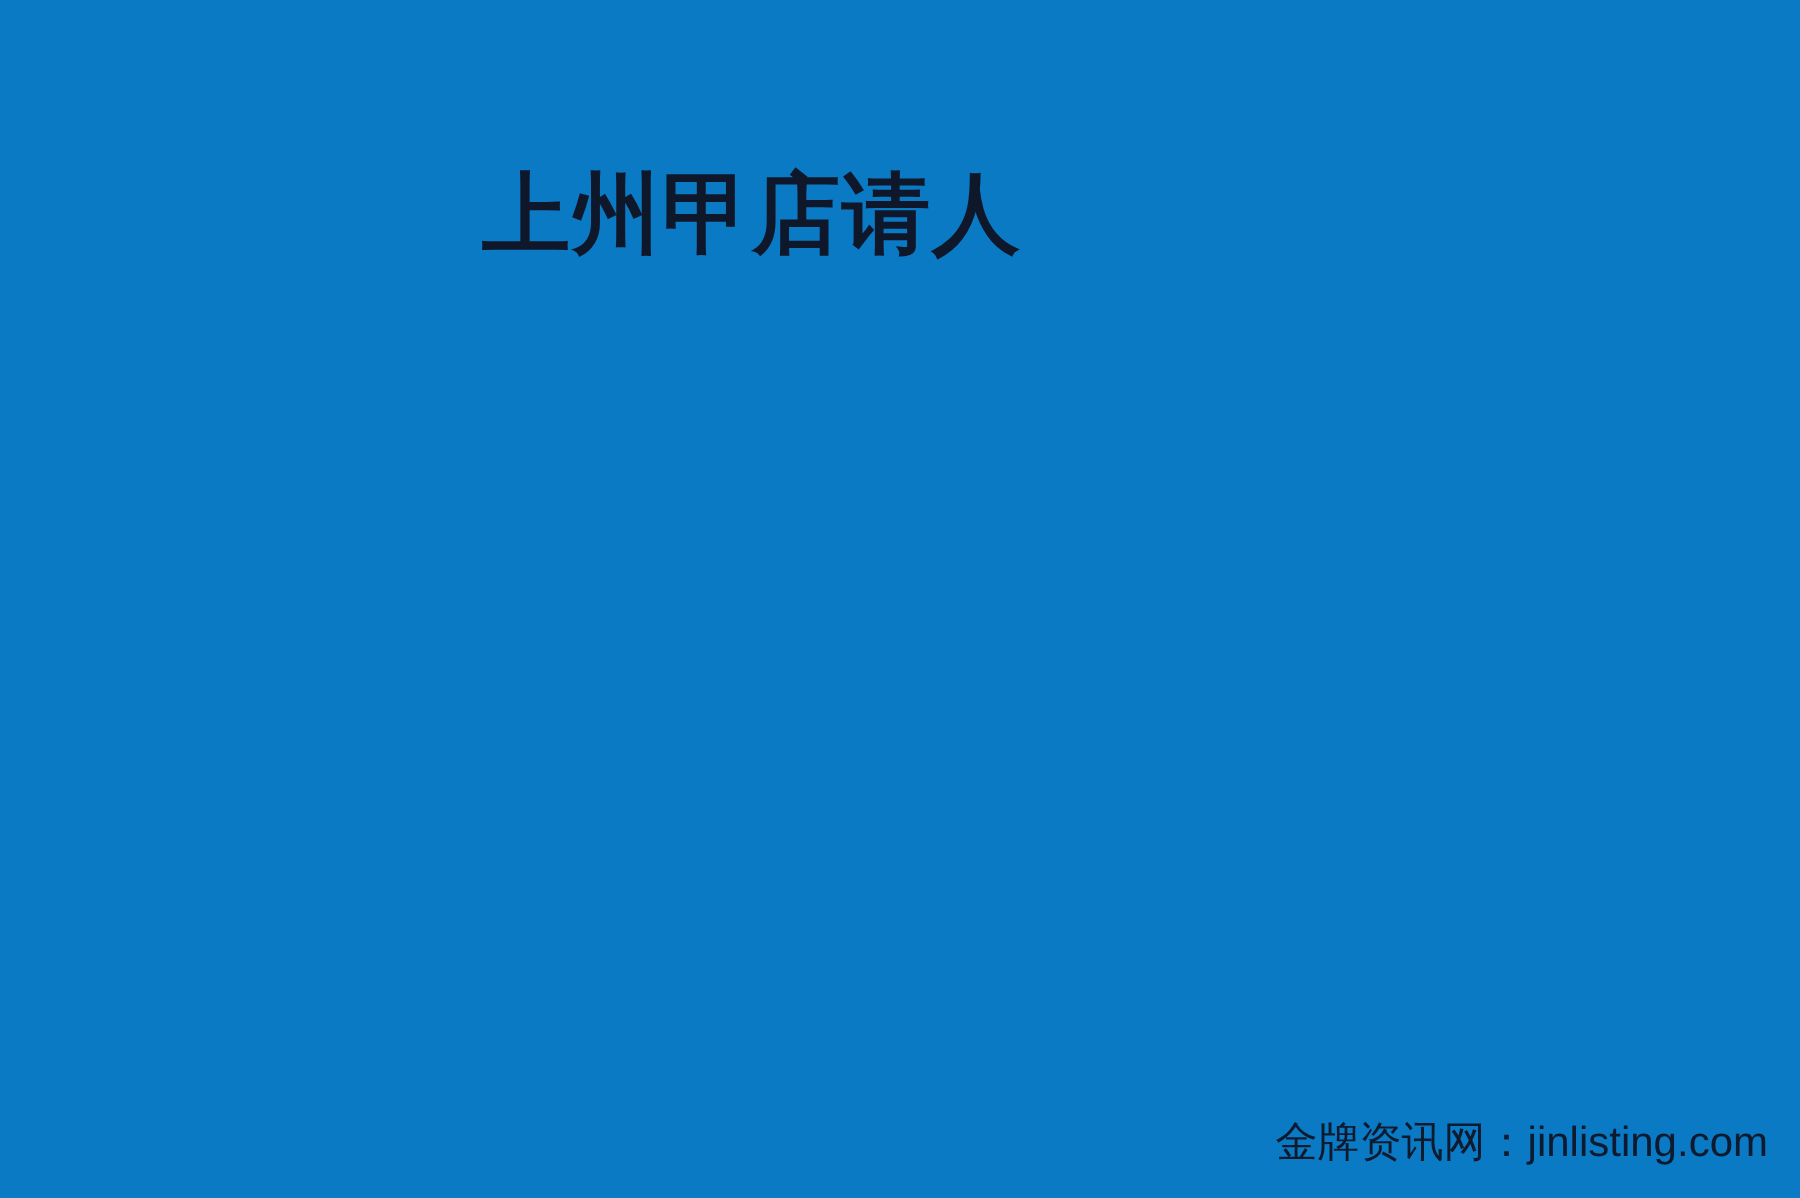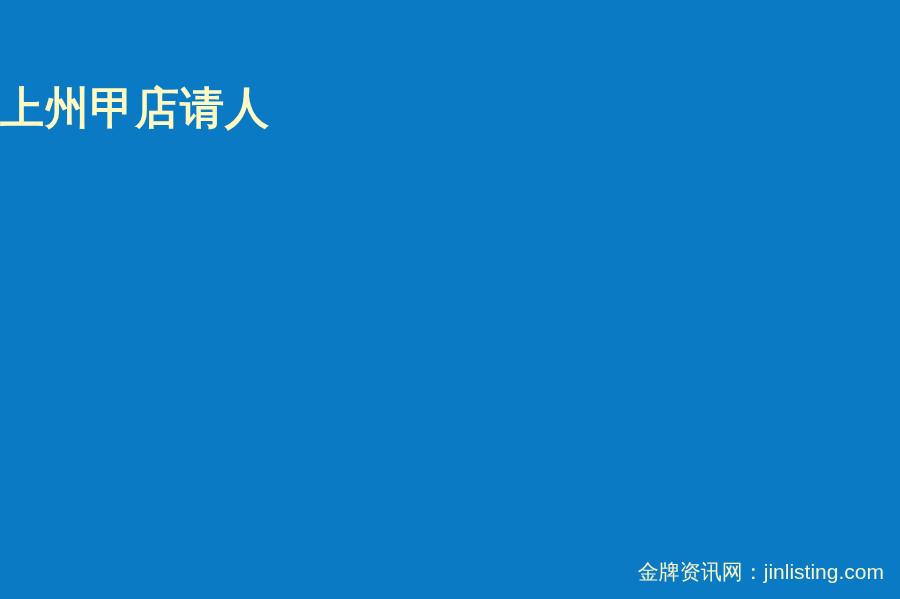--- a/index.html
+++ b/index.html
@@ -17,21 +17,22 @@
     width: 900px;
     height: 599px;
     background: #0b7ac4;
     box-sizing: border-box;
   }
   .title {
     position: absolute;
     left: 0;
     top: 82px;
     width: 752px;
-    color: #fef9c3;
+    text-align: center;
+    color: #0f172a;
     font-size: 44px;
     font-weight: bold;
     letter-spacing: 1px;
     line-height: 52px;
     white-space: nowrap;
   }
   .body-text {
     position: absolute;
     left: 97px;
     top: 190px;
@@ -41,21 +42,21 @@
     font-weight: normal;
     line-height: 58px;
     letter-spacing: 0px;
     text-align: left;
     word-break: break-all;
   }
   .footer {
     position: absolute;
     right: 16px;
     bottom: 14px;
-    color: #fef9c3;
+    color: #0f172a;
     font-size: 21px;
     font-weight: normal;
     line-height: 26px;
     white-space: nowrap;
     opacity: 0.97;
   }
 </style>
 </head>
 <body>
 

